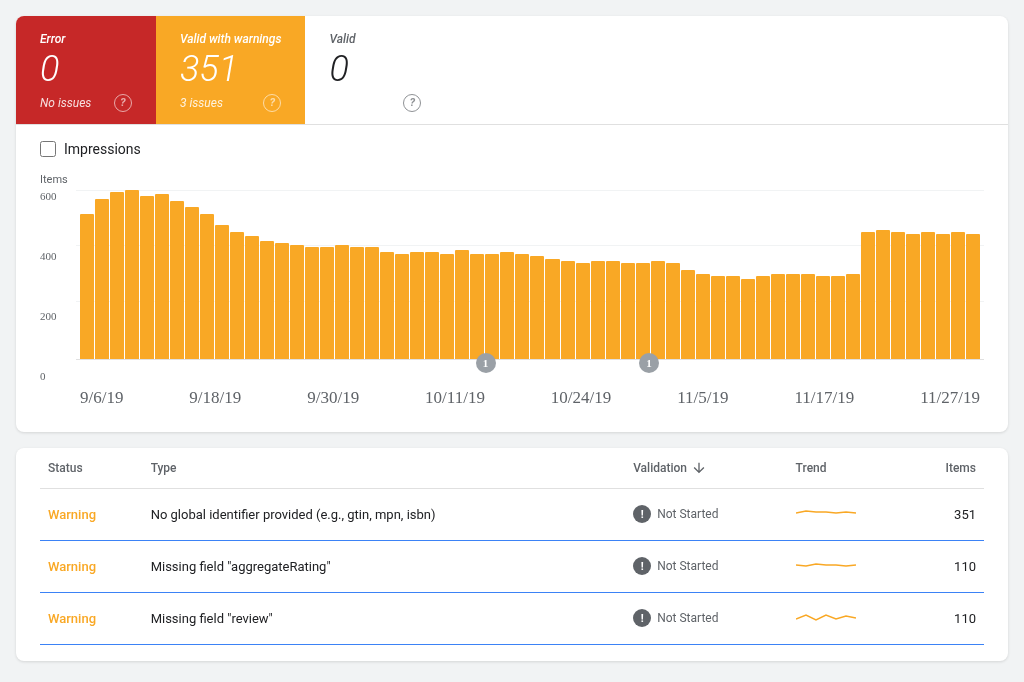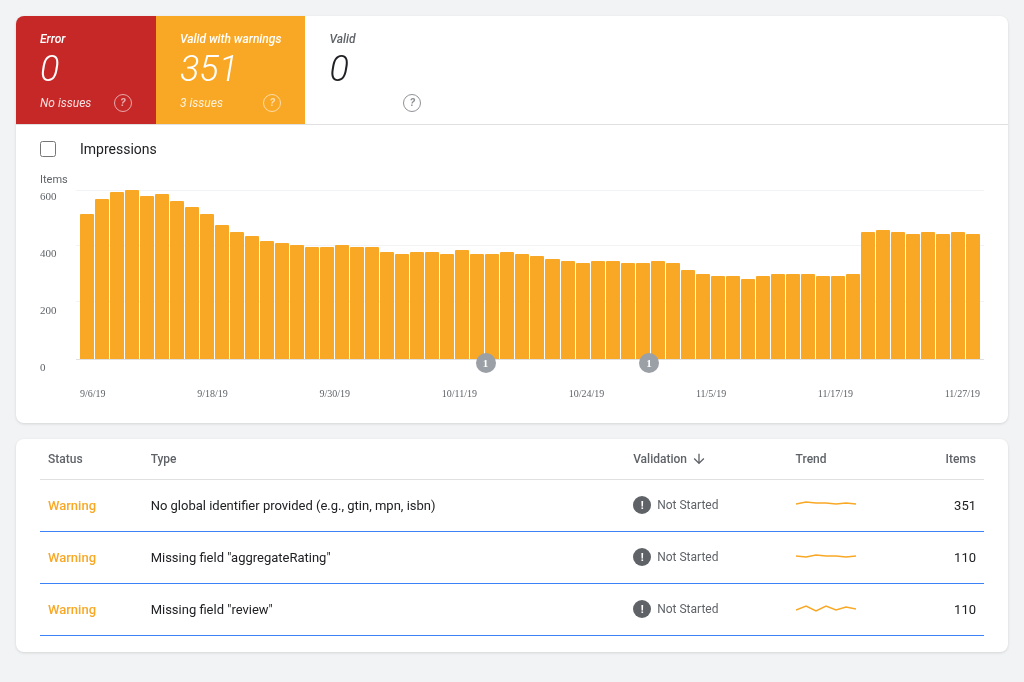--- a/index.html
+++ b/index.html
@@ -113,21 +113,20 @@
 
     .chart-checkbox-row input[type="checkbox"] {
       width: 16px;
       height: 16px;
       cursor: pointer;
     }
 
     .chart-checkbox-label {
       font-size: 14px;
       color: #202124;
-      margin-left: 16px;
     }
 
     .chart-y-label {
       font-size: 11px;
       color: #5f6368;
       margin-bottom: 4px;
     }
 
     .chart-area {
       position: relative;
@@ -167,21 +166,21 @@
       font-weight: bold;
       display: flex;
       align-items: center;
       justify-content: center;
     }
 
     .x-axis-labels {
       display: flex;
       justify-content: space-between;
       margin-top: 28px;
-      font-size: 10px;
+      font-size: 17px;
       color: #5f6368;
       padding: 0 4px;
     }
 
     
     .details-header {
       display: flex;
       align-items: center;
       justify-content: space-between;
       padding: 20px 24px 8px;

